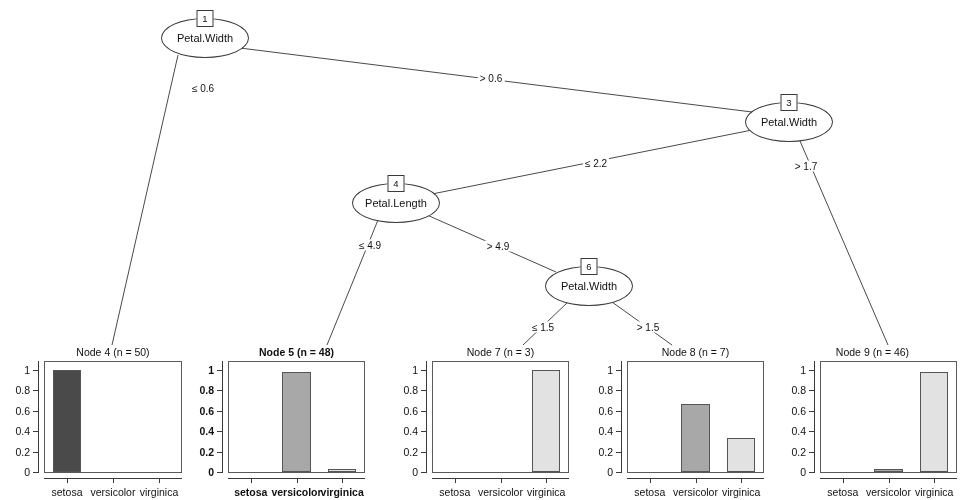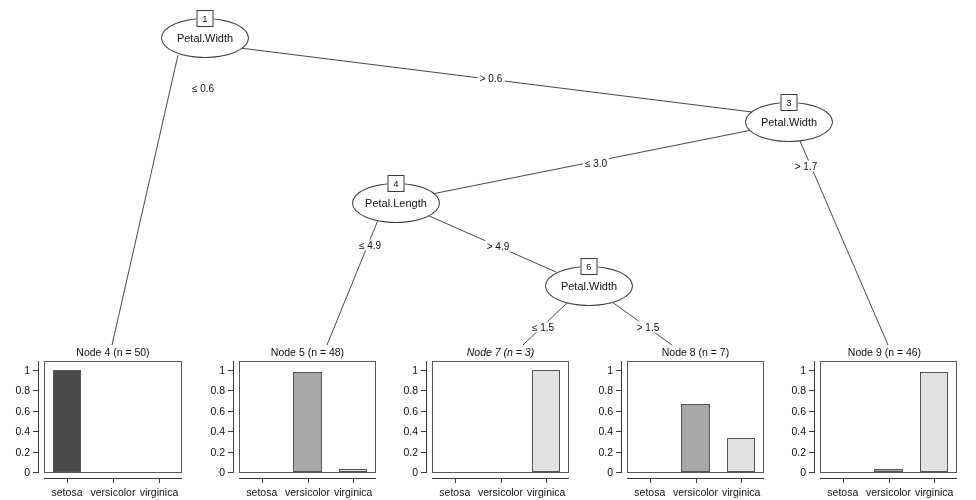--- a/index.html
+++ b/index.html
@@ -166,21 +166,21 @@
       <div class="tree-node" style="left: 589px; top: 286px;">
         <div class="node-ellipse" style="border-color: rgb(58, 58, 58);">
           <span class="node-label">Petal.Width</span>
           <div class="node-id-box" style="border-color: rgb(58, 58, 58);">6</div>
         </div>
       </div>
     </div>
   <div id="edge-labels-layer">
       <div class="edge-label" style="left: 203px; top: 88px;">≤ 0.6</div>
       <div class="edge-label" style="left: 491px; top: 78px;">&gt; 0.6</div>
-      <div class="edge-label" style="left: 596px; top: 163px;">≤ 3.0</div>
+      <div class="edge-label" style="left: 596px; top: 163px;">≤ 2.2</div>
       <div class="edge-label" style="left: 806px; top: 166px;">&gt; 1.7</div>
       <div class="edge-label" style="left: 370px; top: 245px;">≤ 4.9</div>
       <div class="edge-label" style="left: 498px; top: 246px;">&gt; 4.9</div>
       <div class="edge-label" style="left: 543px; top: 327px;">≤ 1.5</div>
       <div class="edge-label" style="left: 648px; top: 327px;">&gt; 1.5</div>
     </div>
   <div id="leaves-layer">
       <div class="leaf-panel" style="left: 8px; top: 347px; width: 174px; height: 154px;">
         <div class="leaf-title" style="left: 36px; width: 138px;">Node 4 (n = 50)</div>
         <div class="plot-box" style="left: 36px; top: 14px; width: 138px; height: 112px; border-color: rgb(90, 90, 90);"></div>
@@ -199,21 +199,21 @@
         <div class="ytick-label" style="right: 152px; top: 125px;">0</div>
         <div class="xaxis-line" style="left: 36px; top: 131px; width: 138px;"></div>
         <div class="xtick" style="left: 59px; top: 131px;"></div>
         <div class="xtick-label" style="left: 59px; top: 139px;">setosa</div>
         <div class="bar" style="left: 44.74px; top: 23px; width: 28.52px; height: 102px; background: rgb(74, 74, 74);"></div>
         <div class="xtick" style="left: 105px; top: 131px;"></div>
         <div class="xtick-label" style="left: 105px; top: 139px;">versicolor</div>
         <div class="xtick" style="left: 151px; top: 131px;"></div>
         <div class="xtick-label" style="left: 151px; top: 139px;">virginica</div>
       </div>
-      <div class="leaf-panel" style="left: 203px; top: 347px; width: 173px; height: 154px;">
+      <div class="leaf-panel" style="left: 192px; top: 347px; width: 173px; height: 154px; font-weight: bold;">
         <div class="leaf-title" style="left: 36px; width: 137px;">Node 5 (n = 48)</div>
         <div class="plot-box" style="left: 36px; top: 14px; width: 137px; height: 112px; border-color: rgb(90, 90, 90);"></div>
         <div class="yaxis-line" style="left: 30px; top: 14px; height: 112px;"></div>
         <div class="ytick" style="left: 25px; top: 23px;"></div>
         <div class="ytick-label" style="right: 151px; top: 23px;">1</div>
         <div class="ytick" style="left: 25px; top: 43.4px;"></div>
         <div class="ytick-label" style="right: 151px; top: 43.4px;">0.8</div>
         <div class="ytick" style="left: 25px; top: 63.8px;"></div>
         <div class="ytick-label" style="right: 151px; top: 63.8px;">0.6</div>
         <div class="ytick" style="left: 25px; top: 84.2px;"></div>
@@ -226,21 +226,21 @@
         <div class="xtick" style="left: 58.8333px; top: 131px;"></div>
         <div class="xtick-label" style="left: 58.8333px; top: 139px;">setosa</div>
         <div class="xtick" style="left: 104.5px; top: 131px;"></div>
         <div class="xtick-label" style="left: 104.5px; top: 139px;">versicolor</div>
         <div class="bar" style="left: 90.3433px; top: 25.142px; width: 28.3133px; height: 99.858px; background: rgb(168, 168, 168);"></div>
         <div class="xtick" style="left: 150.167px; top: 131px;"></div>
         <div class="xtick-label" style="left: 150.167px; top: 139px;">virginica</div>
         <div class="bar" style="left: 136.01px; top: 122px; width: 28.3133px; height: 3px; background: rgb(226, 226, 226);"></div>
       </div>
       <div class="leaf-panel" style="left: 396px; top: 347px; width: 173px; height: 154px;">
-        <div class="leaf-title" style="left: 36px; width: 137px; font-style: italic;">Node 7 (n = 3)</div>
+        <div class="leaf-title" style="left: 36px; width: 137px;">Node 7 (n = 3)</div>
         <div class="plot-box" style="left: 36px; top: 14px; width: 137px; height: 112px; border-color: rgb(90, 90, 90);"></div>
         <div class="yaxis-line" style="left: 30px; top: 14px; height: 112px;"></div>
         <div class="ytick" style="left: 25px; top: 23px;"></div>
         <div class="ytick-label" style="right: 151px; top: 23px;">1</div>
         <div class="ytick" style="left: 25px; top: 43.4px;"></div>
         <div class="ytick-label" style="right: 151px; top: 43.4px;">0.8</div>
         <div class="ytick" style="left: 25px; top: 63.8px;"></div>
         <div class="ytick-label" style="right: 151px; top: 63.8px;">0.6</div>
         <div class="ytick" style="left: 25px; top: 84.2px;"></div>
         <div class="ytick-label" style="right: 151px; top: 84.2px;">0.4</div>
@@ -277,21 +277,21 @@
         <div class="xtick" style="left: 58.8333px; top: 131px;"></div>
         <div class="xtick-label" style="left: 58.8333px; top: 139px;">setosa</div>
         <div class="xtick" style="left: 104.5px; top: 131px;"></div>
         <div class="xtick-label" style="left: 104.5px; top: 139px;">versicolor</div>
         <div class="bar" style="left: 90.3433px; top: 56.966px; width: 28.3133px; height: 68.034px; background: rgb(168, 168, 168);"></div>
         <div class="xtick" style="left: 150.167px; top: 131px;"></div>
         <div class="xtick-label" style="left: 150.167px; top: 139px;">virginica</div>
         <div class="bar" style="left: 136.01px; top: 91.034px; width: 28.3133px; height: 33.966px; background: rgb(226, 226, 226);"></div>
       </div>
       <div class="leaf-panel" style="left: 784px; top: 347px; width: 173px; height: 154px;">
-        <div class="leaf-title" style="left: 32px; width: 137px;">Node 9 (n = 46)</div>
+        <div class="leaf-title" style="left: 20px; width: 137px;">Node 9 (n = 46)</div>
         <div class="plot-box" style="left: 36px; top: 14px; width: 137px; height: 112px; border-color: rgb(90, 90, 90);"></div>
         <div class="yaxis-line" style="left: 30px; top: 14px; height: 112px;"></div>
         <div class="ytick" style="left: 25px; top: 23px;"></div>
         <div class="ytick-label" style="right: 151px; top: 23px;">1</div>
         <div class="ytick" style="left: 25px; top: 43.4px;"></div>
         <div class="ytick-label" style="right: 151px; top: 43.4px;">0.8</div>
         <div class="ytick" style="left: 25px; top: 63.8px;"></div>
         <div class="ytick-label" style="right: 151px; top: 63.8px;">0.6</div>
         <div class="ytick" style="left: 25px; top: 84.2px;"></div>
         <div class="ytick-label" style="right: 151px; top: 84.2px;">0.4</div>

